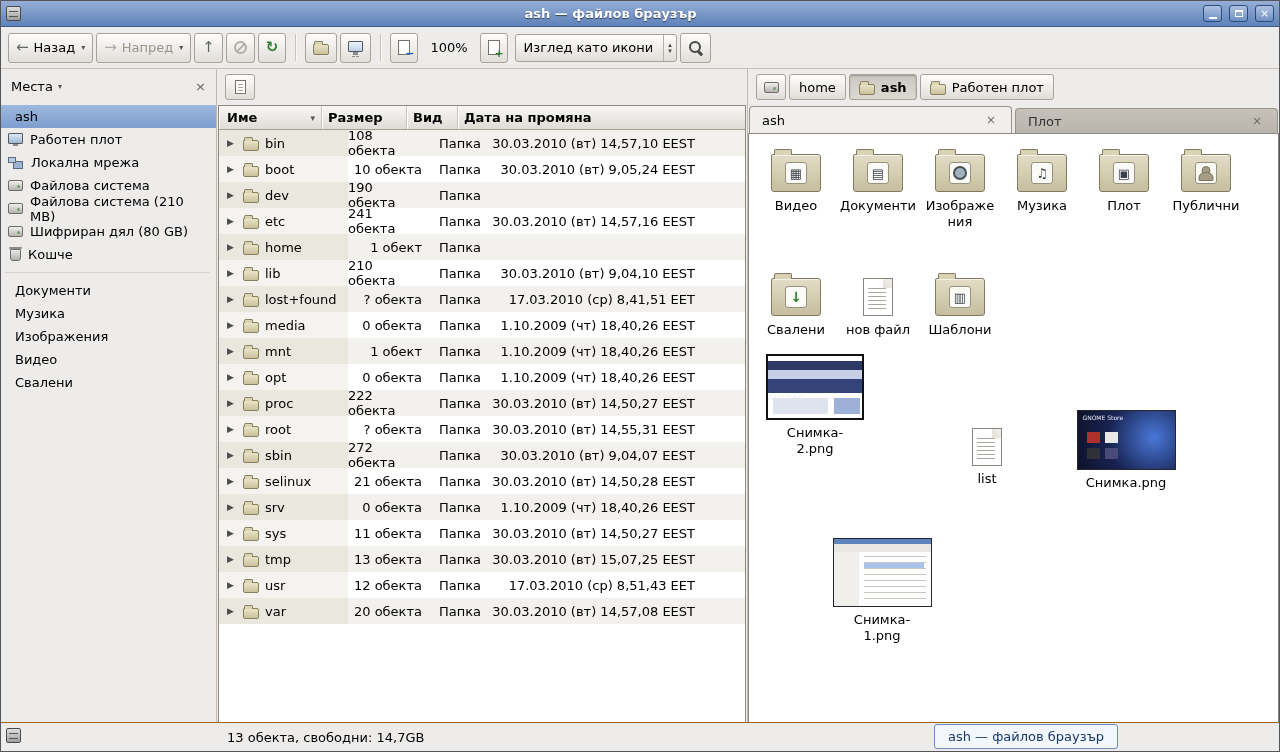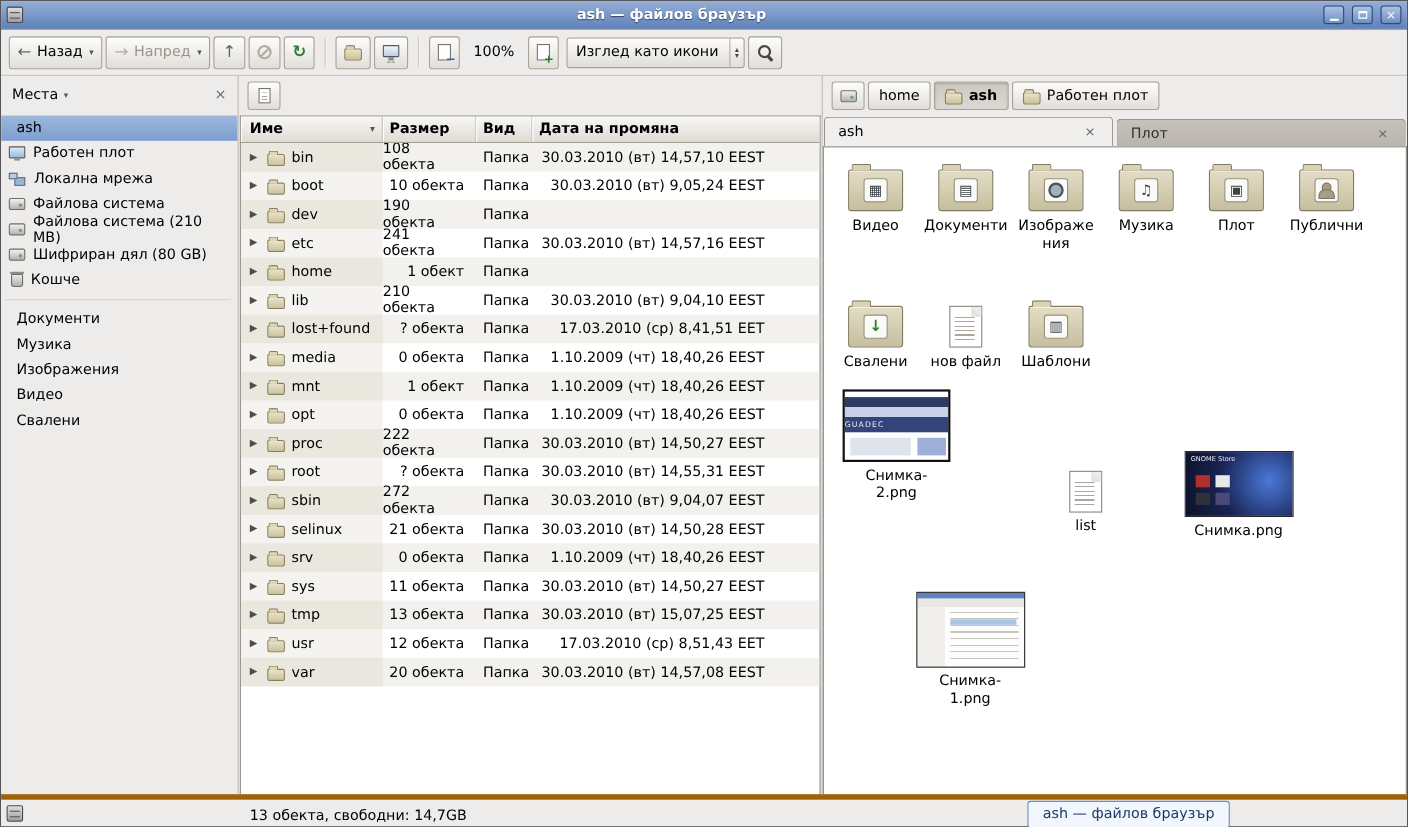--- a/index.html
+++ b/index.html
@@ -78,21 +78,21 @@
   .si-trash::before{content:"";position:absolute;top:-3px;left:-2px;width:13px;height:2px;background:#8c8c8c;border-radius:1px}
 
   
   .list-pane{width:531px;flex:none;display:flex;flex-direction:column;border-right:1px solid #bfbab2}
   .pane-top{height:36px;flex:none;display:flex;align-items:center;padding:0 8px;gap:3px}
   .small-btn{width:30px;height:26px;border:1px solid #a9a298;border-radius:3px;background:linear-gradient(#fdfdfc,#e1ded9);
     display:flex;align-items:center;justify-content:center;flex:none}
   .table-wrap{flex:1;display:flex;flex-direction:column;border:1px solid #8e8a83;border-bottom:none;background:#fff;min-height:0;margin:0 1px}
   .table-header{height:24px;flex:none;display:flex;background:linear-gradient(to bottom,#f8f7f5,#dfdcd6);border-bottom:1px solid #a59f96}
   .th{display:flex;align-items:center;padding:0 6px;font-weight:bold;border-right:1px solid #c8c3bb;box-shadow:inset 1px 0 0 #fff}
-  .th-name{width:129px;padding-left:8px}
+  .th-name{width:103px;padding-left:8px}
   .th-name .sort{margin-left:auto;font-size:9px;color:#555}
   .th-size{width:85px}
   .th-type{width:51px}
   .th-date{flex:1;border-right:none}
   .table-body{flex:1;overflow:hidden}
   .tr{height:26px;display:flex;align-items:stretch}
   .tr:nth-child(odd){background:#f3f1ed}
   .td{display:flex;align-items:center}
   .td-name{width:129px;gap:6px;padding-left:8px;background:rgba(186,172,144,.14)}
   .expander{font-size:9px;color:#4d4d4d;width:10px;flex:none}
@@ -144,39 +144,39 @@
   .fi-snimka1{left:83px;top:404px}
   .thumb{display:block;position:relative;overflow:hidden;border:1px solid #26262b;background:#fff;flex:none}
   .thumb-text{position:absolute;color:#e8edfa}
   .t-guadec{width:98px;height:66px;border-width:2px;border-color:#111;
     background:
       linear-gradient(#2d3a66,#2d3a66) 0 5px/100% 9px no-repeat,
       linear-gradient(#c7d0e6,#c7d0e6) 0 14px/100% 9px no-repeat,
       linear-gradient(#34437a,#34437a) 0 23px/100% 14px no-repeat,
       linear-gradient(#dfe3ee,#dfe3ee) 5px 42px/55px 16px no-repeat,
       linear-gradient(#9fb0d8,#9fb0d8) 66px 42px/26px 16px no-repeat,#fff}
-  .t-guadec .thumb-text{top:26px;left:0;width:100%;text-align:left;font-size:7px;letter-spacing:1px}
+  .t-guadec .thumb-text{top:38px;left:0;width:100%;text-align:left;font-size:7px;letter-spacing:1px}
   .t-store{width:99px;height:60px;
     background:
       linear-gradient(#b03030,#b03030) 9px 21px/13px 11px no-repeat,
       linear-gradient(#e8e8e8,#e8e8e8) 27px 21px/13px 11px no-repeat,
       linear-gradient(#303038,#303038) 9px 37px/13px 11px no-repeat,
       linear-gradient(#4a4a78,#4a4a78) 27px 37px/13px 11px no-repeat,
       radial-gradient(circle at 78% 45%,#4a78d8,#182352 55%,#0d1228 100%)}
   .t-store .thumb-text{top:3px;left:5px;font-size:6px}
   .t-fm{width:99px;height:69px;
     background:
       linear-gradient(#5f83bc,#5f83bc) 0 0/100% 5px no-repeat,
       linear-gradient(#e9e7e3,#e9e7e3) 0 5px/100% 8px no-repeat,
       linear-gradient(#f0efec,#f0efec) 0 13px/26% 100% no-repeat,
       linear-gradient(#a8c4e8,#a8c4e8) 30px 24px/60px 5px no-repeat,
       repeating-linear-gradient(to bottom,#c9c6c0 0,#c9c6c0 1px,transparent 1px,transparent 6px) 30px 17px/62px 44px no-repeat,#fdfdfd}
 
   
-  .statusbar{height:29px;flex:none;background:#edeceb;border-top:5px solid #a16207;position:relative}
+  .statusbar{height:29px;flex:none;background:#edeceb;border-top:1px solid #a16207;position:relative}
   .status-text{position:absolute;left:226px;top:7px}
   .panel-icon{position:absolute;left:5px;top:5px}
   .task-button{position:absolute;left:933px;top:1px;height:25px;display:flex;align-items:center;padding:0 13px;
     background:#f2f6fd;border:1px solid var(--accent_border,#6a8cc0);border-radius:3px;color:#1c3a66}
 </style>
 </head>
 <body>
 
 <div class="window">
 

